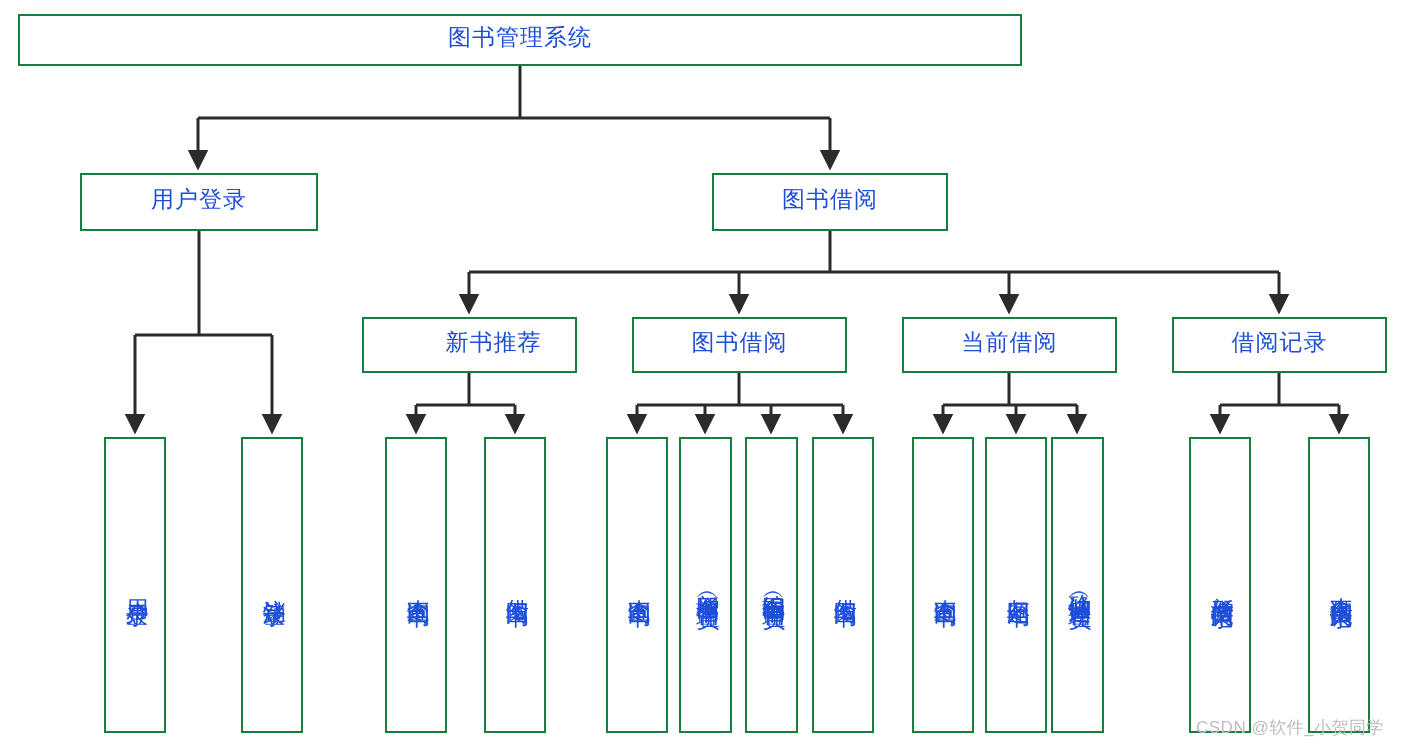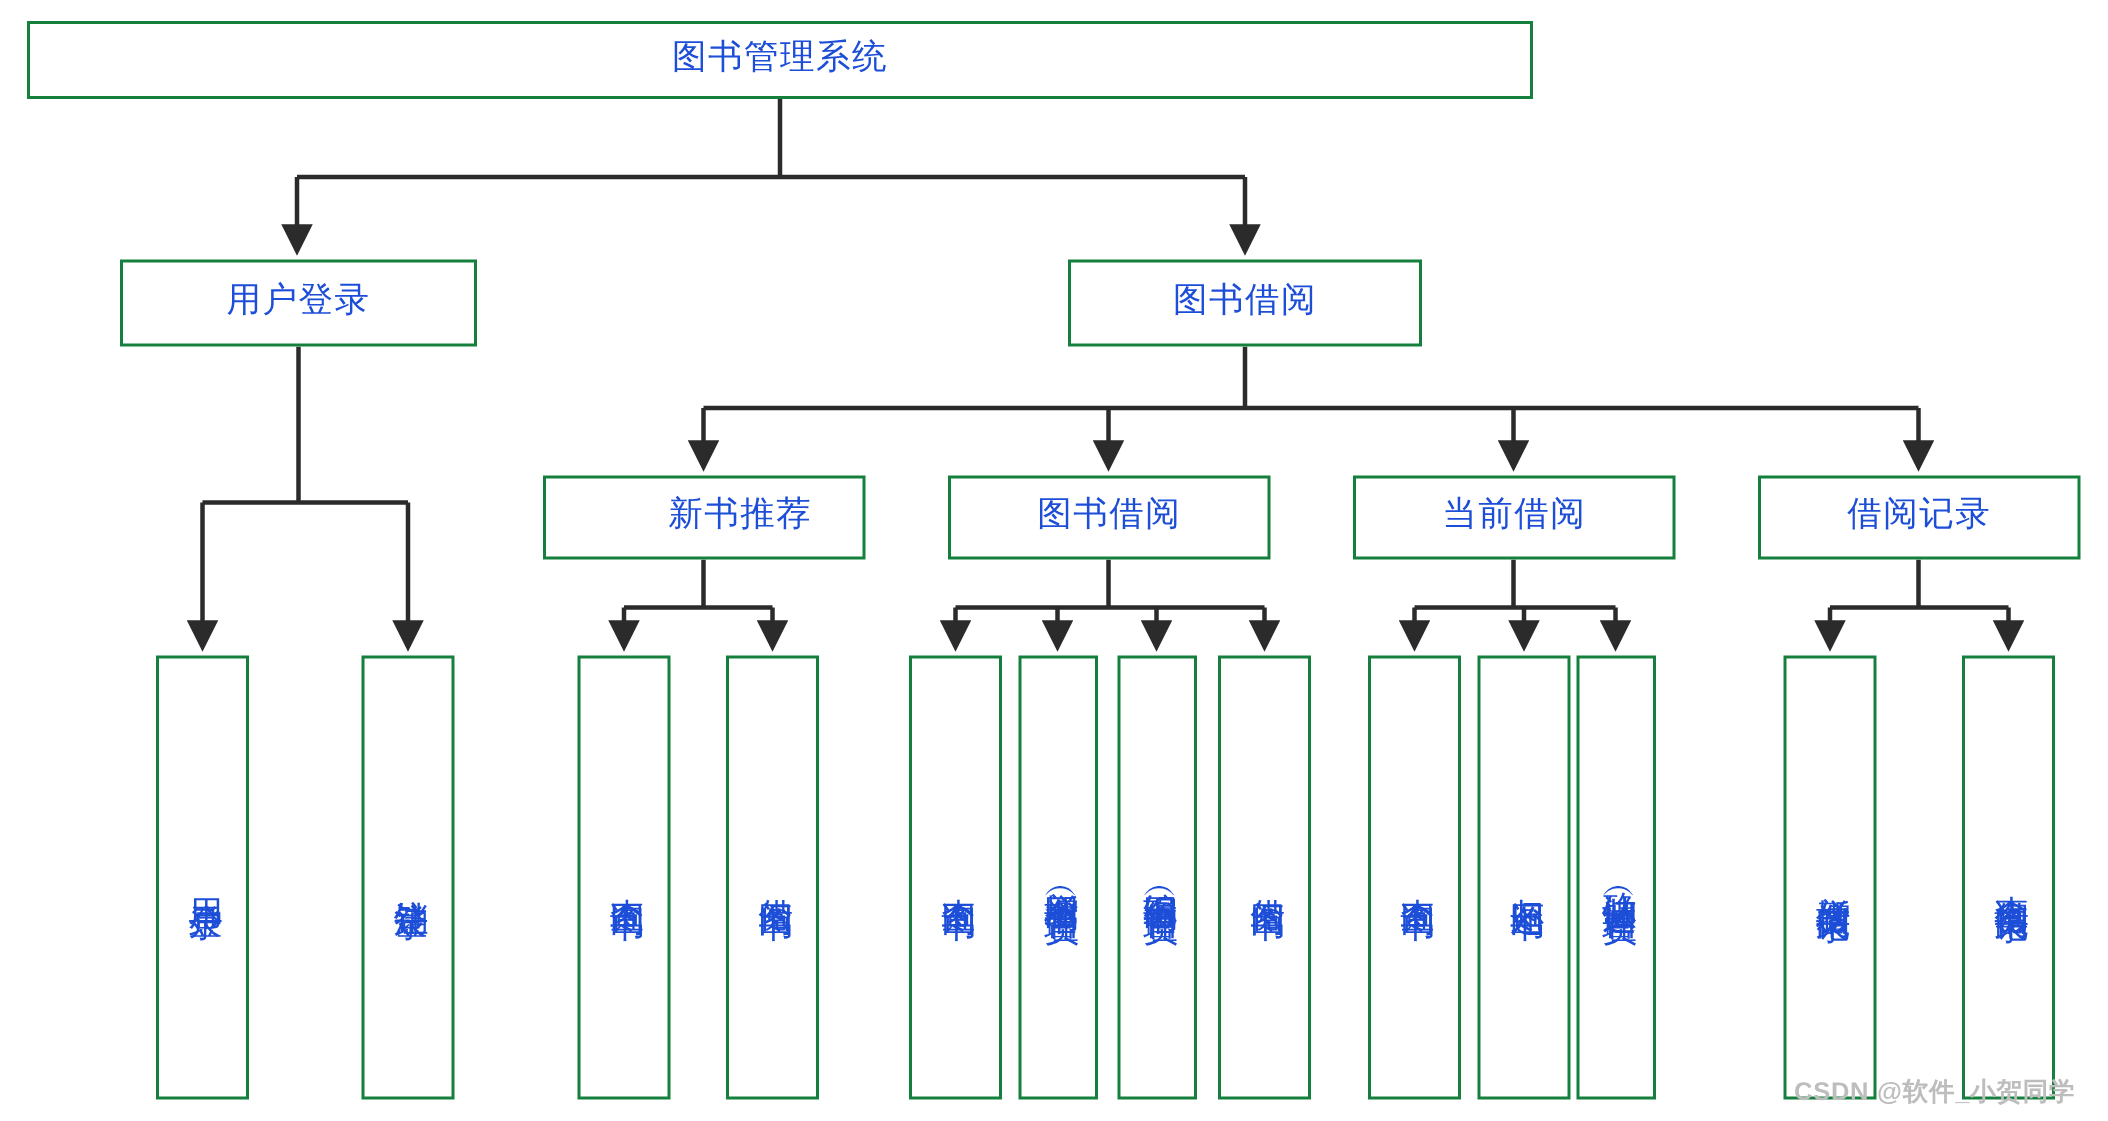--- a/index.html
+++ b/index.html
@@ -172,14 +172,14 @@
   <div class="node v" id="node-leaf-10" style="left: 1051px; top: 437px; width: 53px; height: 296px;">
       <span class="vtext">确认归还（管理员）</span>
     </div>
   <div class="node v" id="node-leaf-11" style="left: 1189px; top: 437px; width: 62px; height: 296px;">
       <span class="vtext">新增借阅记录</span>
     </div>
   <div class="node v" id="node-leaf-12" style="left: 1308px; top: 437px; width: 62px; height: 296px;">
       <span class="vtext">查询借阅记录</span>
     </div>
 
-  <div class="watermark" style="left: 1196px; top: 716px; color: rgb(189, 189, 189); font-weight: bold;">CSDN @软件_小贺同学</div>
+  <div class="watermark" style="left: 1196px; top: 716px; color: rgb(189, 189, 189);">CSDN @软件_小贺同学</div>
 </div>
 
 </body></html>

